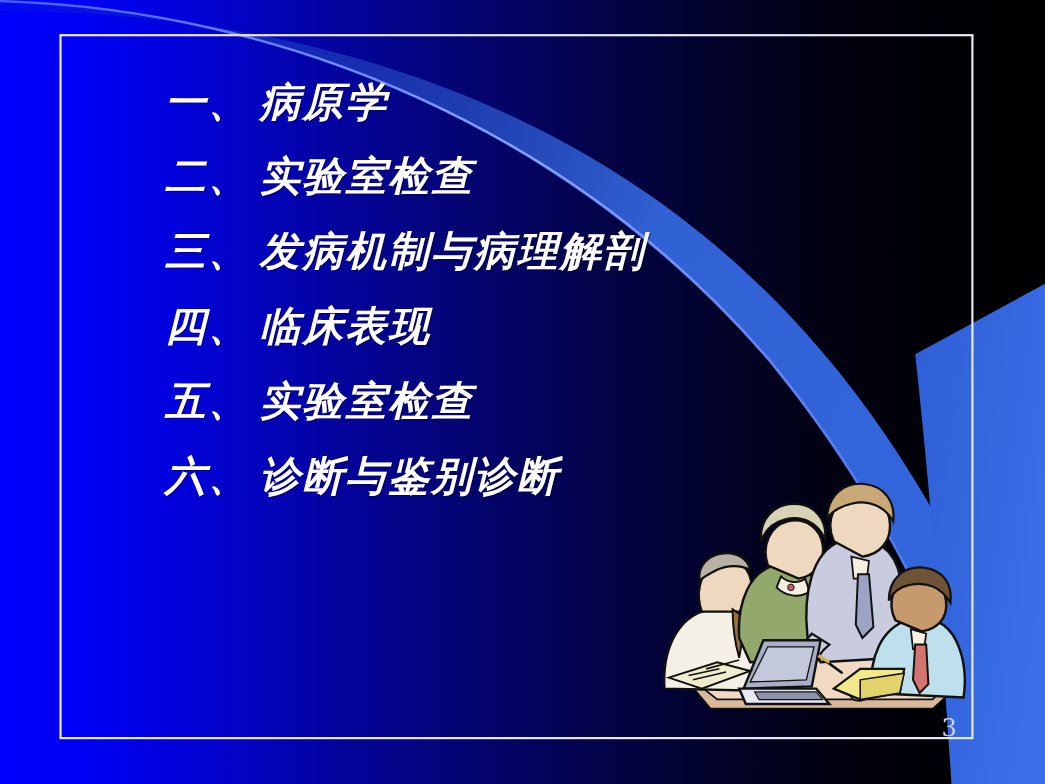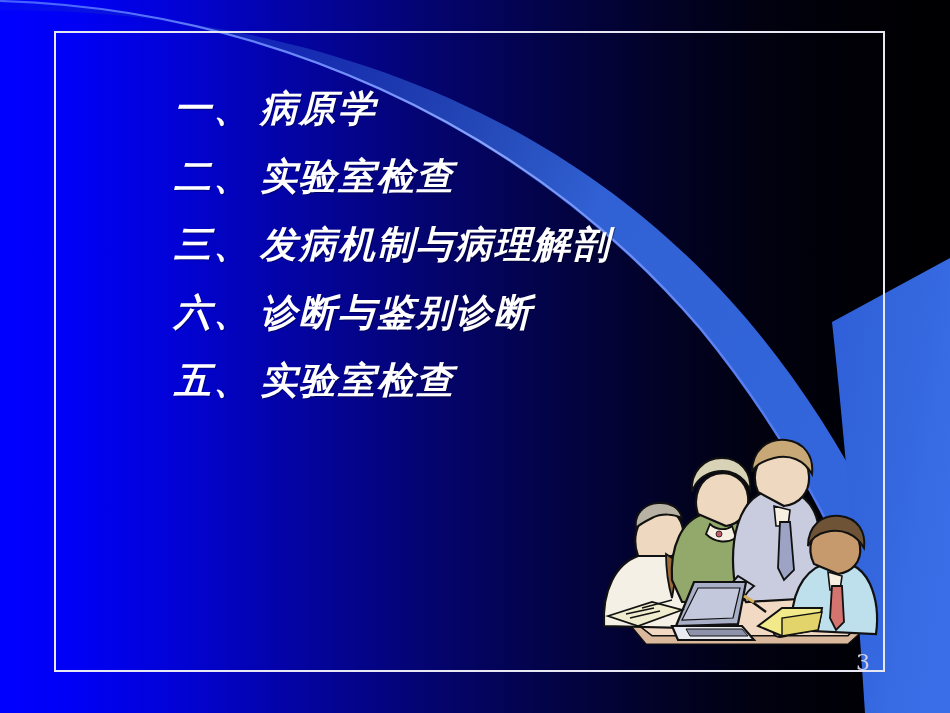--- a/index.html
+++ b/index.html
@@ -53,23 +53,22 @@
     height: 641px;
     border: 2px solid #e8e8f5;
     box-sizing: border-box;
     pointer-events: none;
   }
 
   
   .toc {
     position: absolute;
     left: 150px;
-    top: 74px;
+    top: 58px;
     width: 640px;
-    margin-left: 24px;
   }
 
   .toc-item {
     height: 68px;
     line-height: 68px;
     white-space: nowrap;
     color: #ffffff;
     font-family: "DejaVu Serif", "Liberation Serif", serif;
     font-size: 37px;
     font-weight: 700;
@@ -219,22 +218,25 @@
     <div class="toc-item">
       <span class="toc-num">一、</span><span class="toc-text">病原学</span>
     </div>
     <div class="toc-item">
       <span class="toc-num">二、</span><span class="toc-text">实验室检查</span>
     </div>
     <div class="toc-item">
       <span class="toc-num">三、</span><span class="toc-text">发病机制与病理解剖</span>
     </div>
     <div class="toc-item">
+      <span class="toc-num">四、</span><span class="toc-text">临床表现</span>
+    </div>
+    <div class="toc-item">
+      <span class="toc-num">五、</span><span class="toc-text">实验室检查</span>
+    </div>
+    <div class="toc-item">
       <span class="toc-num">六、</span><span class="toc-text">诊断与鉴别诊断</span>
     </div>
-    <div class="toc-item">
-      <span class="toc-num">五、</span><span class="toc-text">实验室检查</span>
-    </div>
   </div>
 
   <div class="page-number">3</div>
 
 </div>
 
 </body></html>

